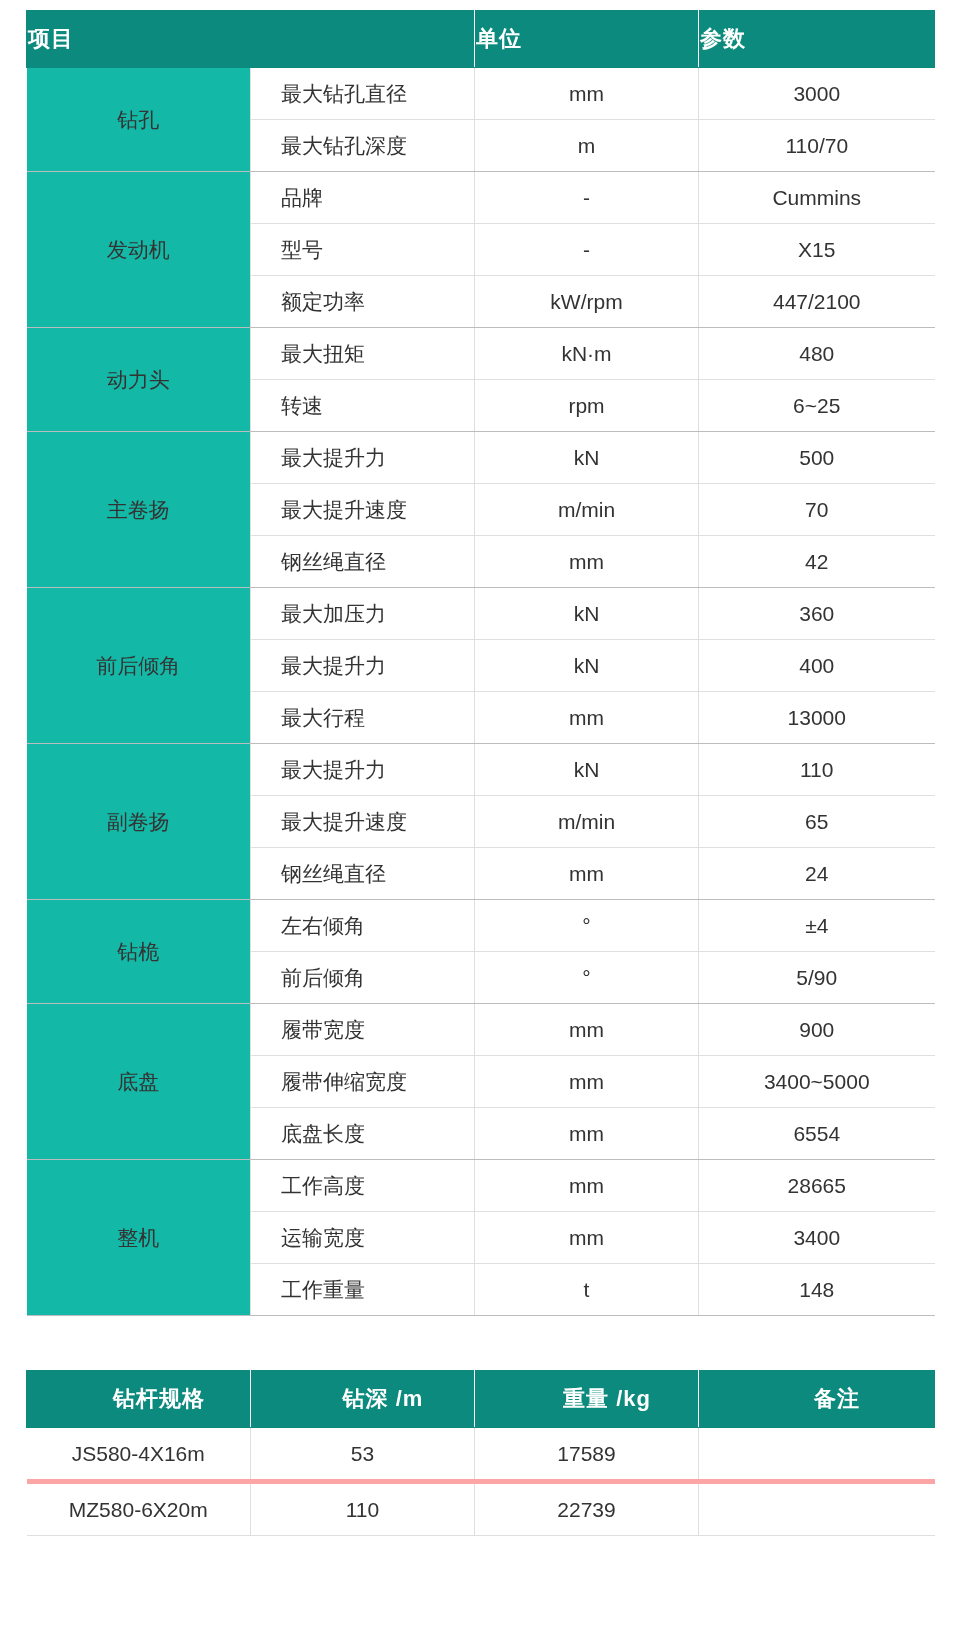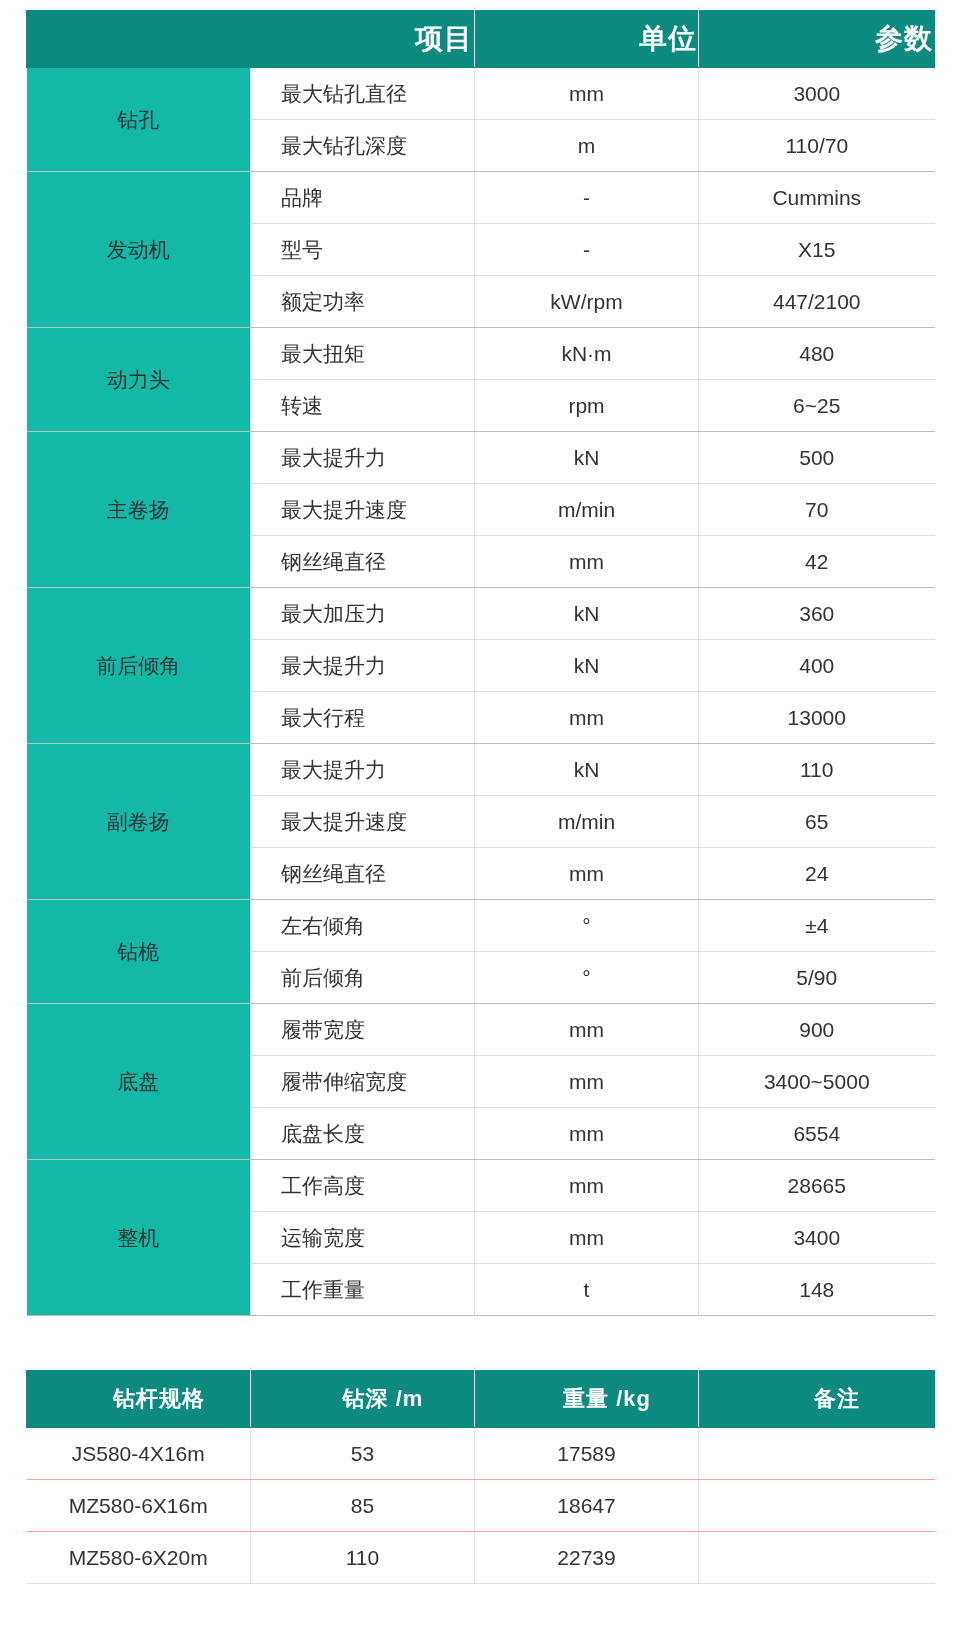--- a/index.html
+++ b/index.html
@@ -28,24 +28,24 @@
   }
   table.spec col.c-group { width: 224px; }
   table.spec col.c-item  { width: 224px; }
   table.spec col.c-unit  { width: 224px; }
   table.spec col.c-value { width: 236px; }
 
   table.spec thead th {
     background: #0b8a7d;
     color: #ffffff;
     font-weight: bold;
-    font-size: 28px;
+    font-size: 22px;
     height: 54px;
     border: 1px solid #0b8a7d;
-    text-align: right;
+    text-align: left;
     letter-spacing: 1px;
   }
   table.spec thead th.th-item {
     border-right: 1px solid #ffffff;
   }
   table.spec thead th.th-unit {
     border-right: 1px solid #ffffff;
   }
   table.spec tbody td {
     height: 49px;
@@ -104,21 +104,21 @@
     letter-spacing: 1px;
     padding-left: 42px;
   }
   table.rods thead th.sep {
     border-right: 1px solid #ffffff;
   }
   table.rods tbody td {
     height: 49px;
     text-align: center;
     font-size: 21px;
-    border-bottom: 1px solid #fca5a5;
+    border-bottom: 5px solid #fca5a5;
     border-right: 1px solid #dfdfdf;
     color: #333333;
   }
   table.rods tbody td:last-child {
     border-right: none;
   }
   table.rods tbody tr:last-child td {
     border-bottom: 1px solid #dfdfdf;
   }
 </style>
@@ -292,26 +292,20 @@
       </tr>
     </thead>
     <tbody id="rod-body">
         <tr>
           <td>JS580-4X16m</td>
           <td>53</td>
           <td>17589</td>
           <td></td>
         </tr>
         <tr>
-          <td>MZ580-6X16m</td>
-          <td>85</td>
-          <td>18647</td>
-          <td></td>
-        </tr>
-        <tr>
           <td>MZ580-6X20m</td>
           <td>110</td>
           <td>22739</td>
           <td></td>
         </tr>
       </tbody>
   </table>
 
 </div>
 

